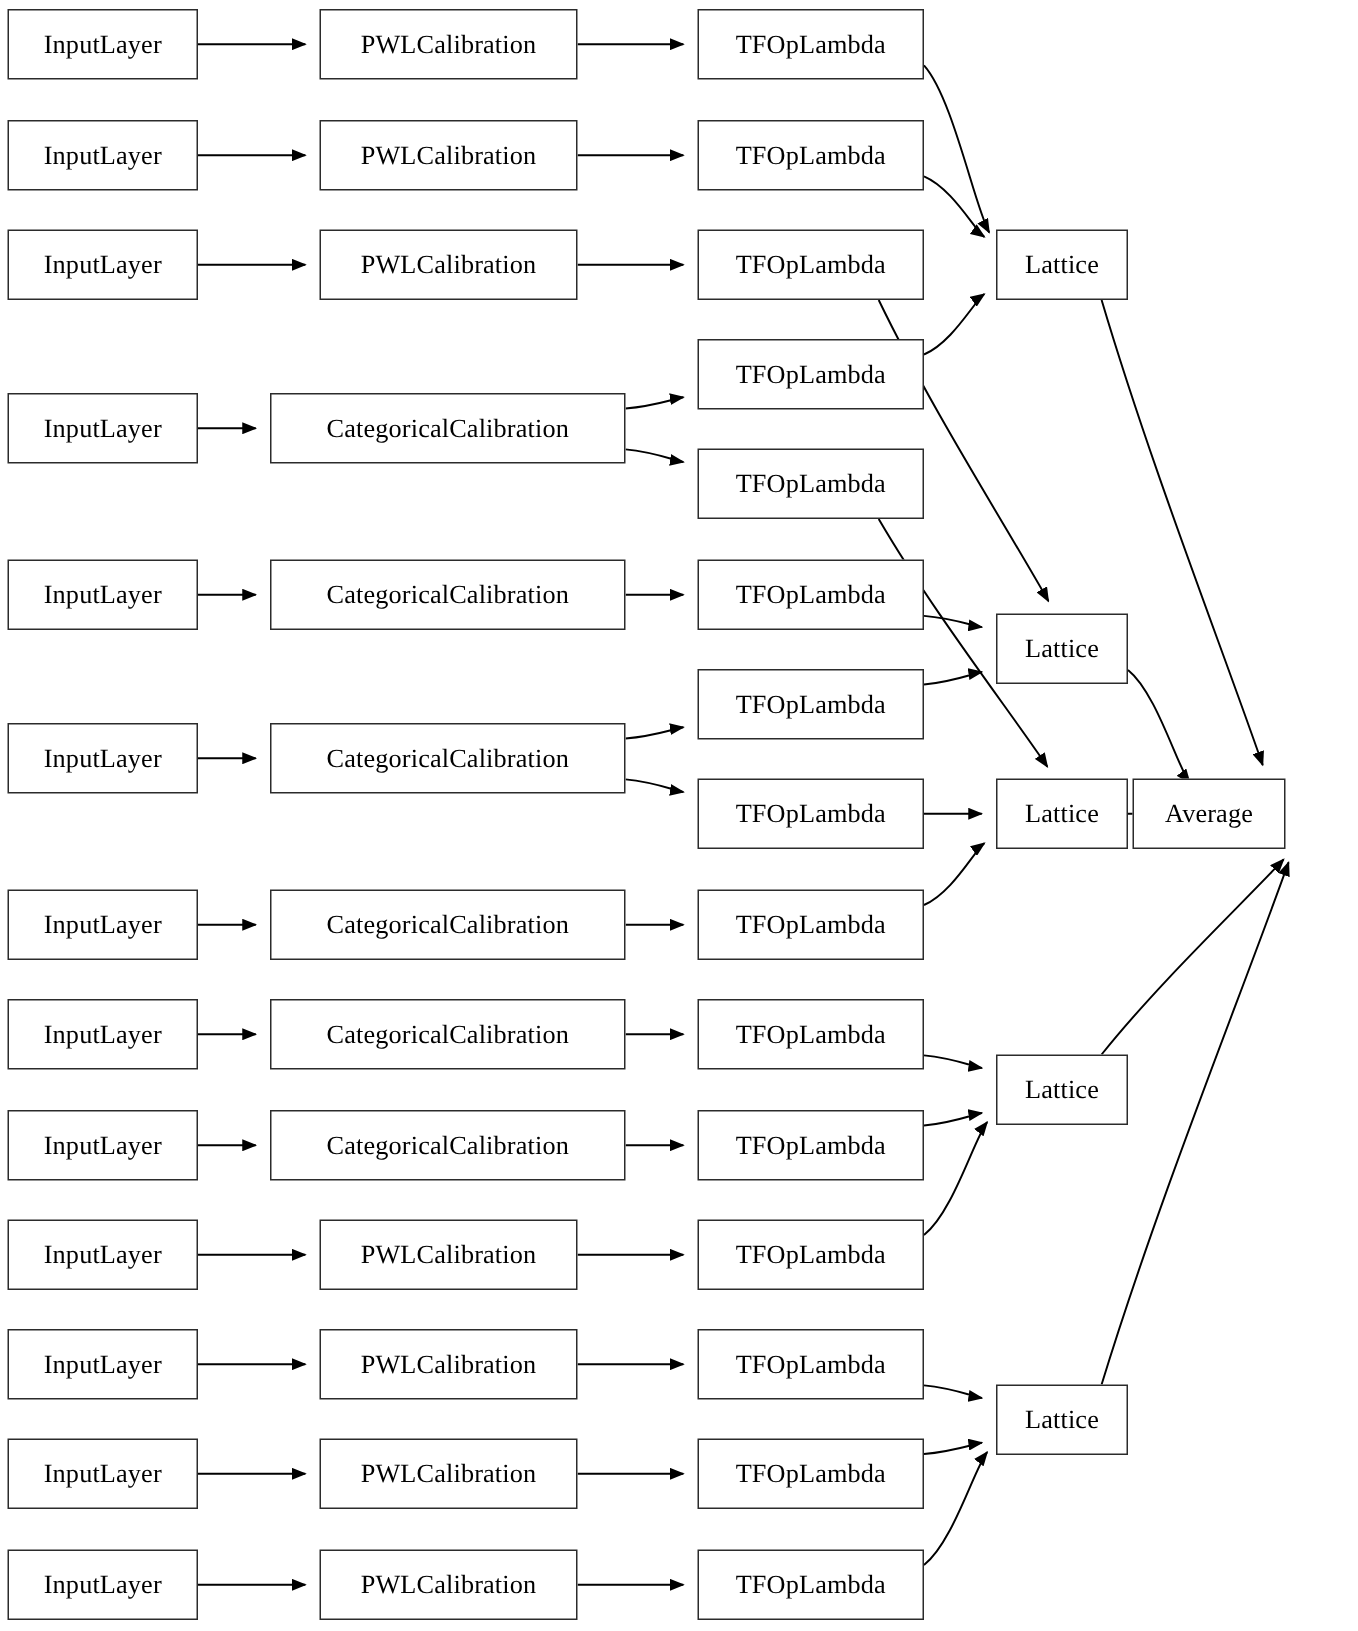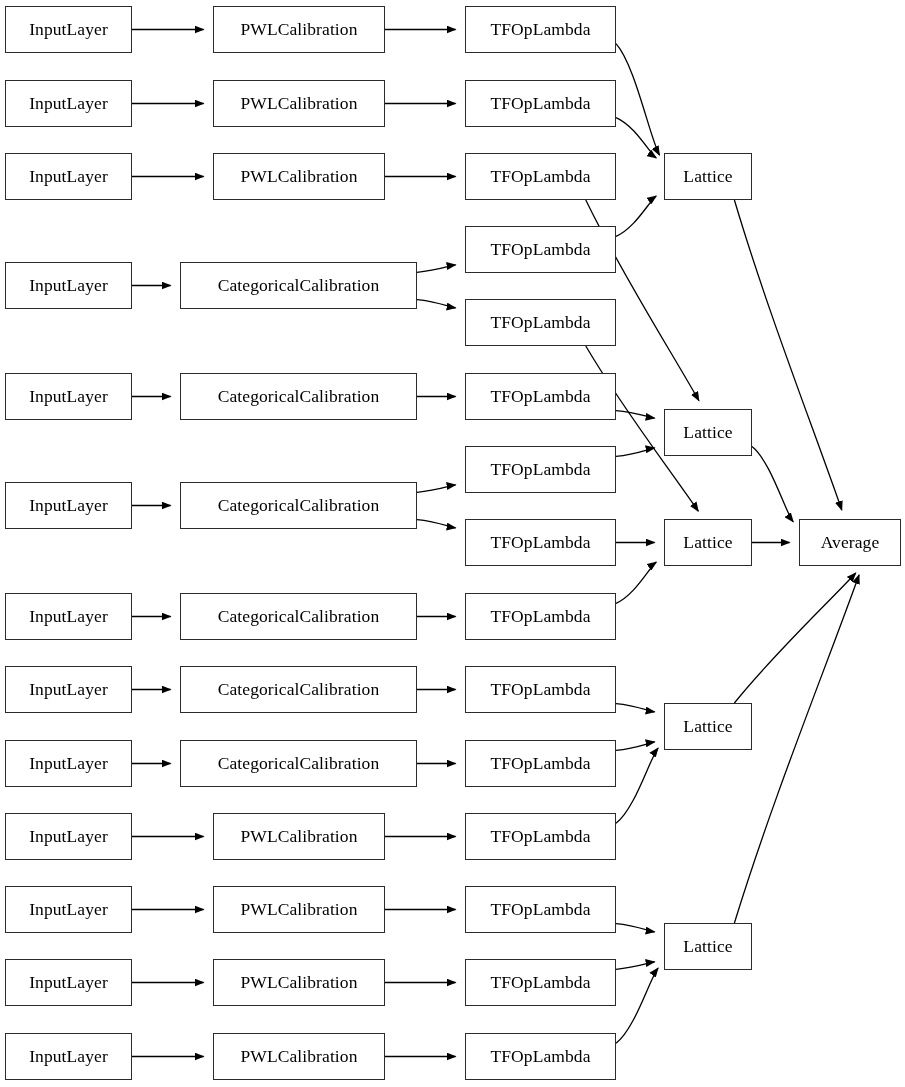--- a/index.html
+++ b/index.html
@@ -237,17 +237,17 @@
       </div>
       <div class="node" style="left: 664px; top: 519px; width: 88px; height: 47px;">
         <span class="node-label">Lattice</span>
       </div>
       <div class="node" style="left: 664px; top: 703px; width: 88px; height: 47px;">
         <span class="node-label">Lattice</span>
       </div>
       <div class="node" style="left: 664px; top: 923px; width: 88px; height: 47px;">
         <span class="node-label">Lattice</span>
       </div>
-      <div class="node" style="left: 799px; top: 519px; width: 102px; height: 47px;">
+      <div class="node" style="left: 755px; top: 519px; width: 102px; height: 47px;">
         <span class="node-label">Average</span>
       </div>
     </div>
 </div>
 
 </body></html>

